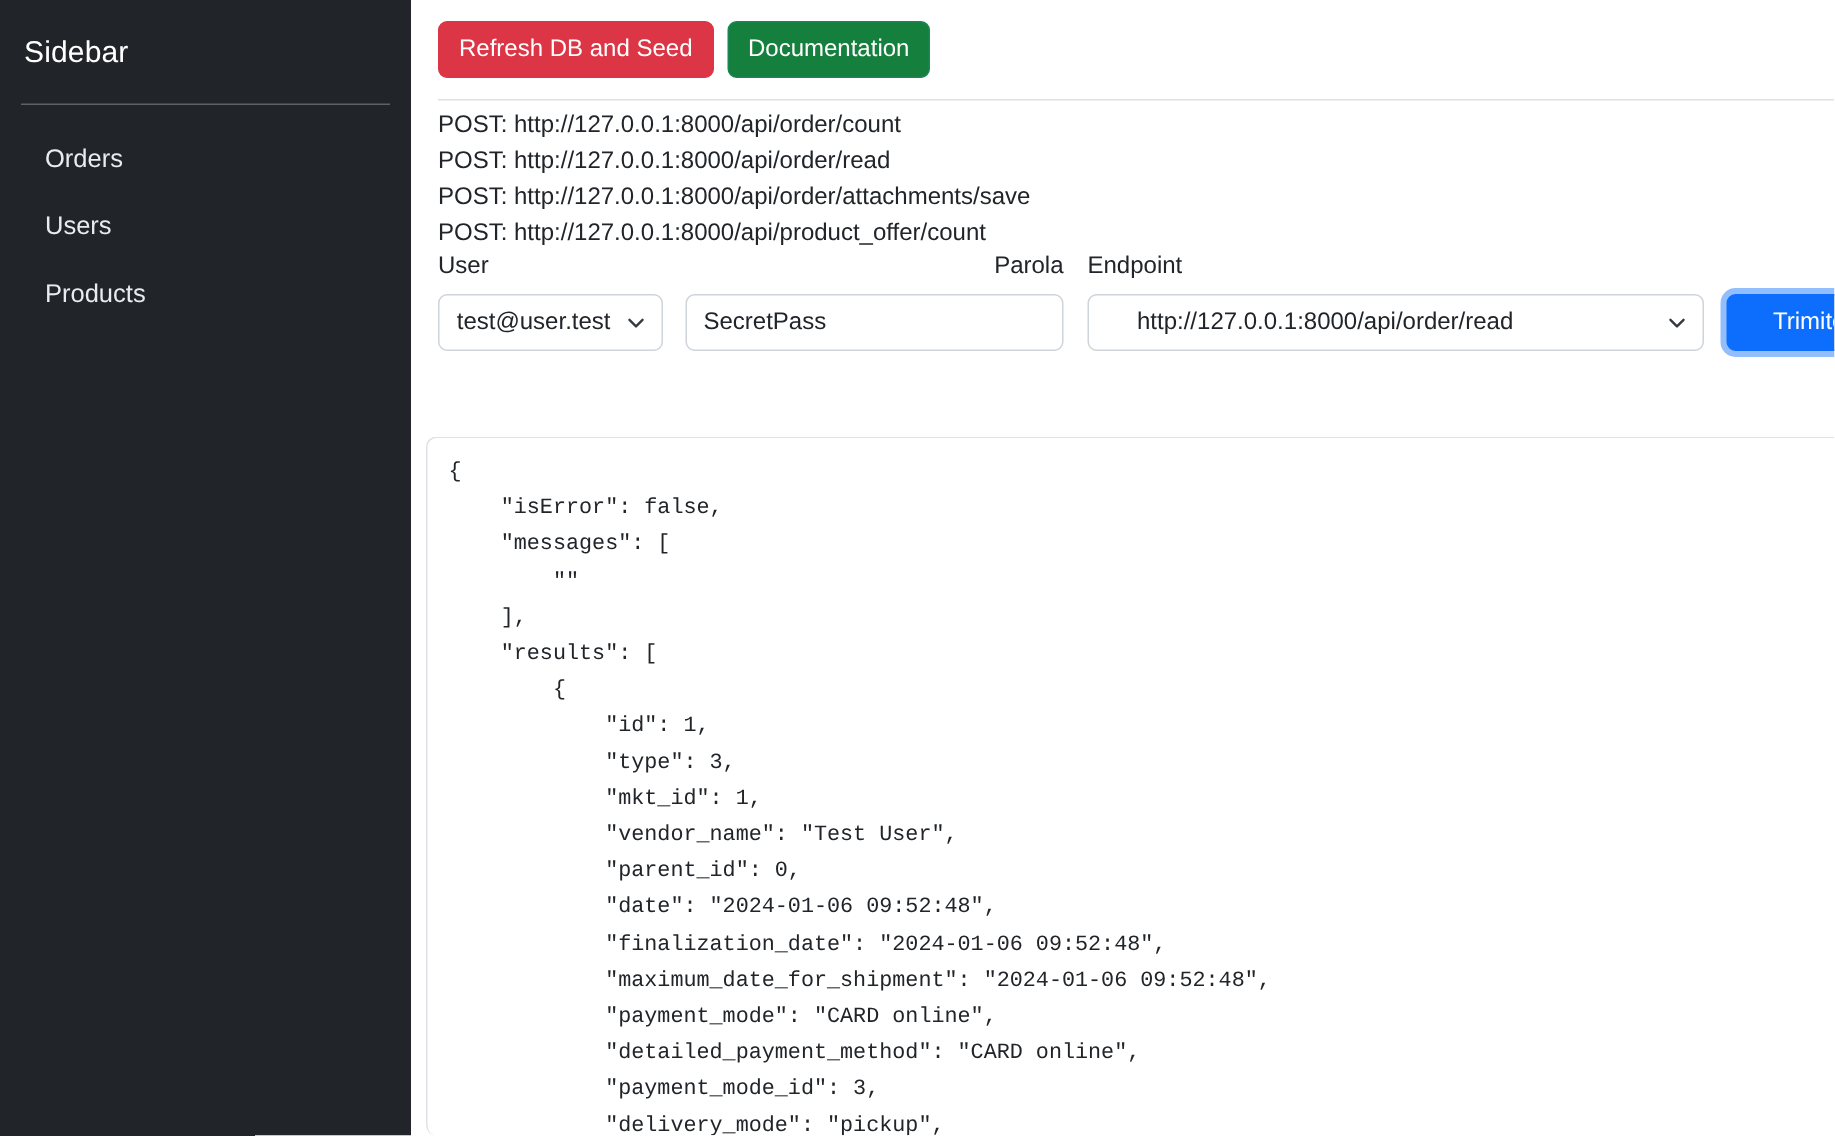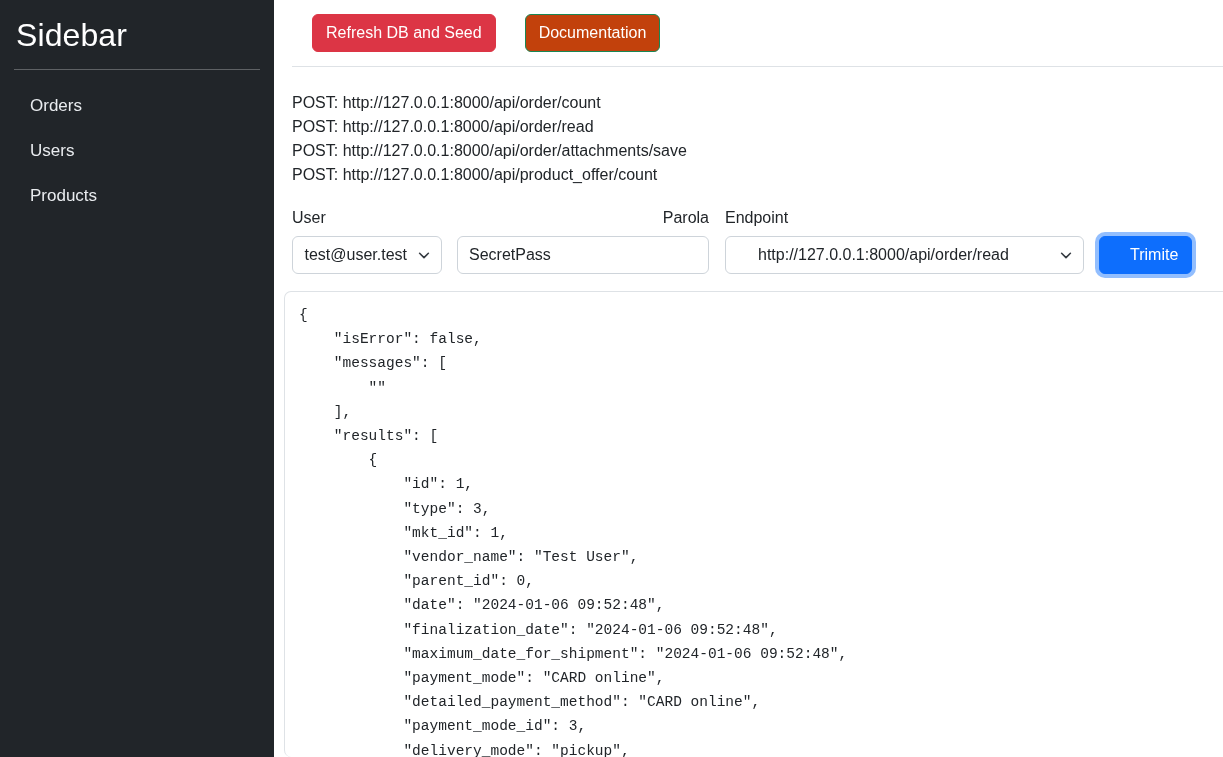--- a/index.html
+++ b/index.html
@@ -16,21 +16,21 @@
   #sidebar {
     width: 274px;
     min-width: 274px;
     height: 757px;
     background: #212529;
     color: #ffffff;
     padding: 14px 14px 0 14px;
     overflow: hidden;
   }
   #sidebar-title {
-    font-size: 32px;
+    font-size: 20px;
     line-height: 34px;
     font-weight: 400;
     color: #ffffff;
     padding: 4px 0 0 0;
     margin: 0 0 0 2px;
     letter-spacing: .1px;
   }
   #sidebar-divider {
     border: 0;
     border-top: 1px solid rgba(255,255,255,.28);
@@ -61,51 +61,49 @@
   .btn {
     font-family: "Liberation Sans", sans-serif;
     font-size: 16px;
     line-height: 20px;
     padding: 8px 13px;
     border: 1px solid transparent;
     border-radius: 6px;
     color: #ffffff;
     cursor: pointer;
     white-space: nowrap;
-    margin-left: 20px;
   }
   .btn-danger  { background: #dc3545; border-color: #dc3545; }
-  .btn-success { background: #c2410c; border-color: #198754; }
+  .btn-success { background: #15803d; border-color: #198754; }
   .btn-primary { background: #0d6efd; border-color: #0d6efd; padding-left: 30px; }
   .btn-primary.focused {
     box-shadow: 0 0 0 4px rgba(13,110,253,.45);
   }
 
   #toolbar-divider {
     border: 0;
     border-top: 1px solid #dee2e6;
     margin: 14px 0 0 0;
     width: 100%;
   }
 
   
-  #endpoint-list { margin-top: 24px; }
+  #endpoint-list { margin-top: 5px; }
   .endpoint-line {
     font-size: 16px;
     line-height: 24px;
     color: #212529;
     white-space: nowrap;
   }
 
   
   #form-row {
     display: flex;
     align-items: flex-end;
     gap: 0;
-    margin-top: 21px;
   }
   .field { display: flex; flex-direction: column; }
   .field-label {
     font-size: 16px;
     line-height: 20px;
     color: #212529;
     margin-bottom: 8px;
   }
   .form-control, .form-select {
     font-family: "Liberation Sans", sans-serif;
@@ -132,21 +130,21 @@
     top: 50%;
     transform: translateY(-50%);
     pointer-events: none;
     width: 14px; height: 14px;
     color: #343a40;
   }
   #field-user { margin-right: 15px; }
   #user-select { min-width: 147px; text-align: right; }
   #field-parola { margin-right: 16px; align-items: flex-end; }
   #parola-input { width: 252px; }
-  #endpoint-select { width: 359px; padding-left: 32px; }
+  #endpoint-select { width: 411px; padding-left: 32px; }
   #trimite-button { margin-left: 15px; margin-bottom: 0; }
 
   
   #json-panel {
     position: absolute;
     left: 10px;
     top: 291px;
     width: 1213px;
     height: 466px;
     border: 1px solid #dee2e6;

